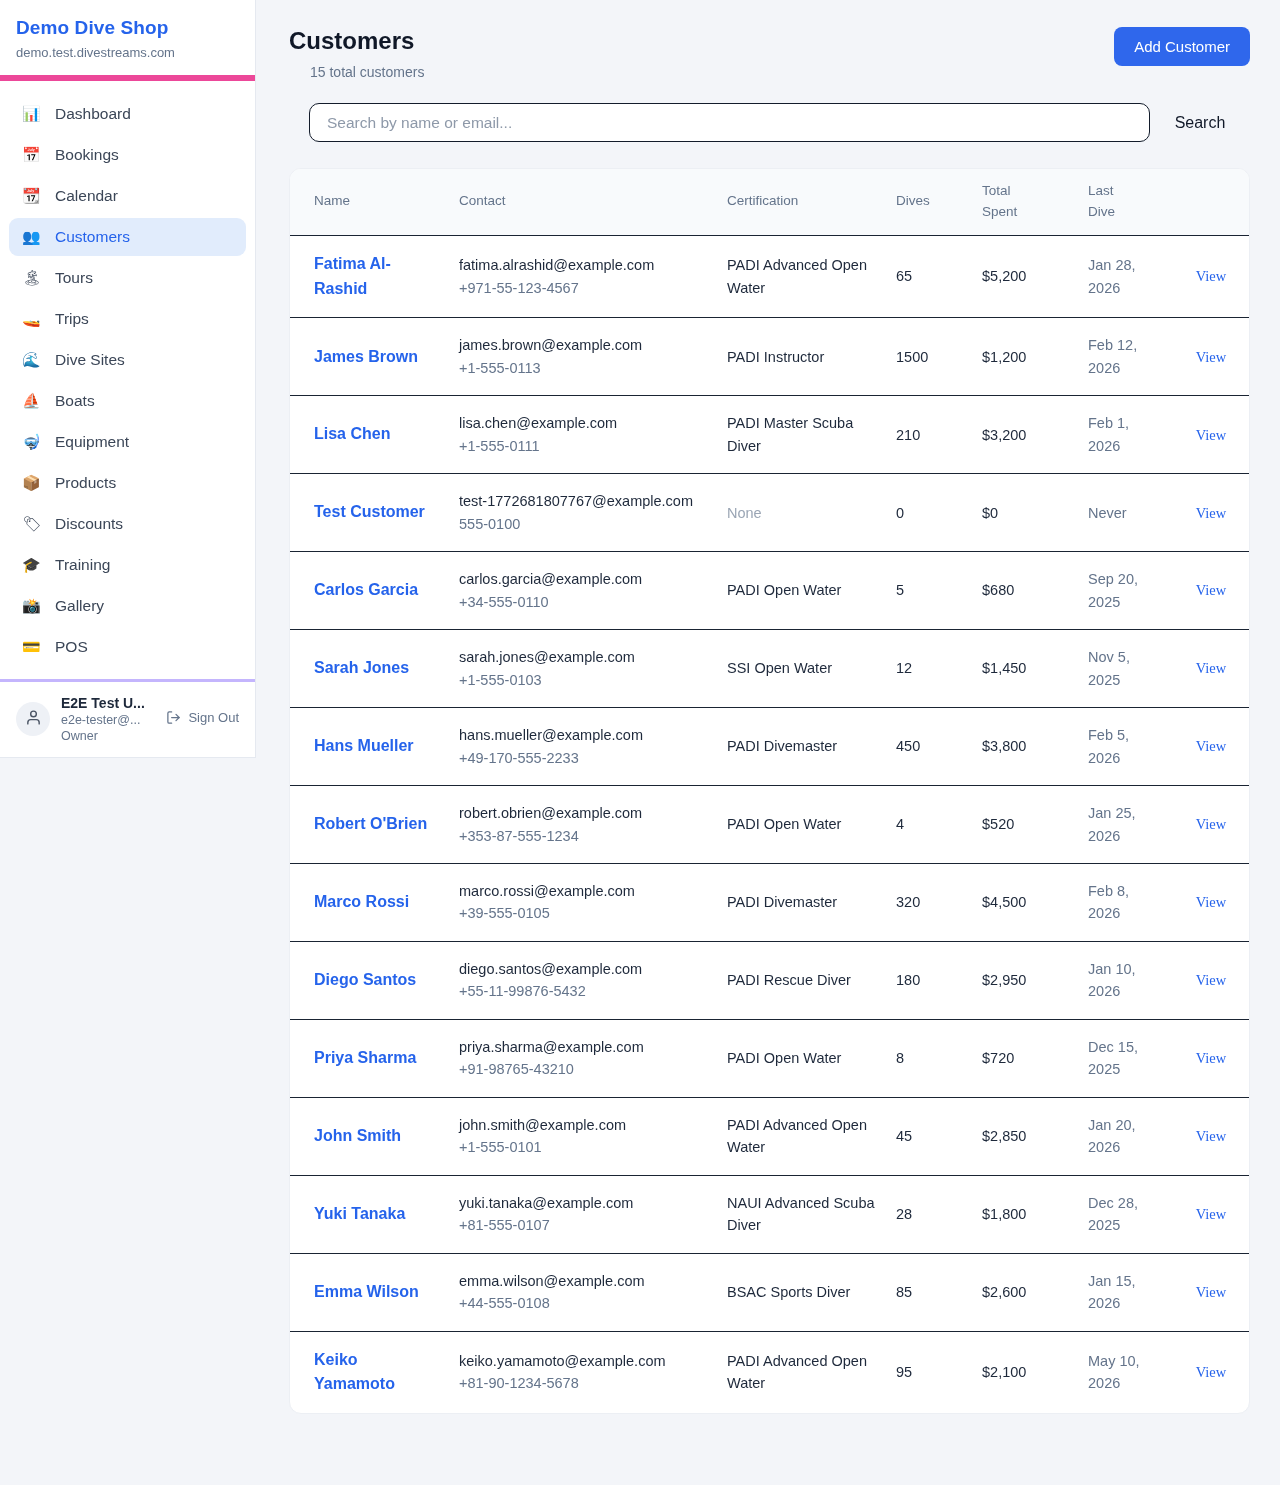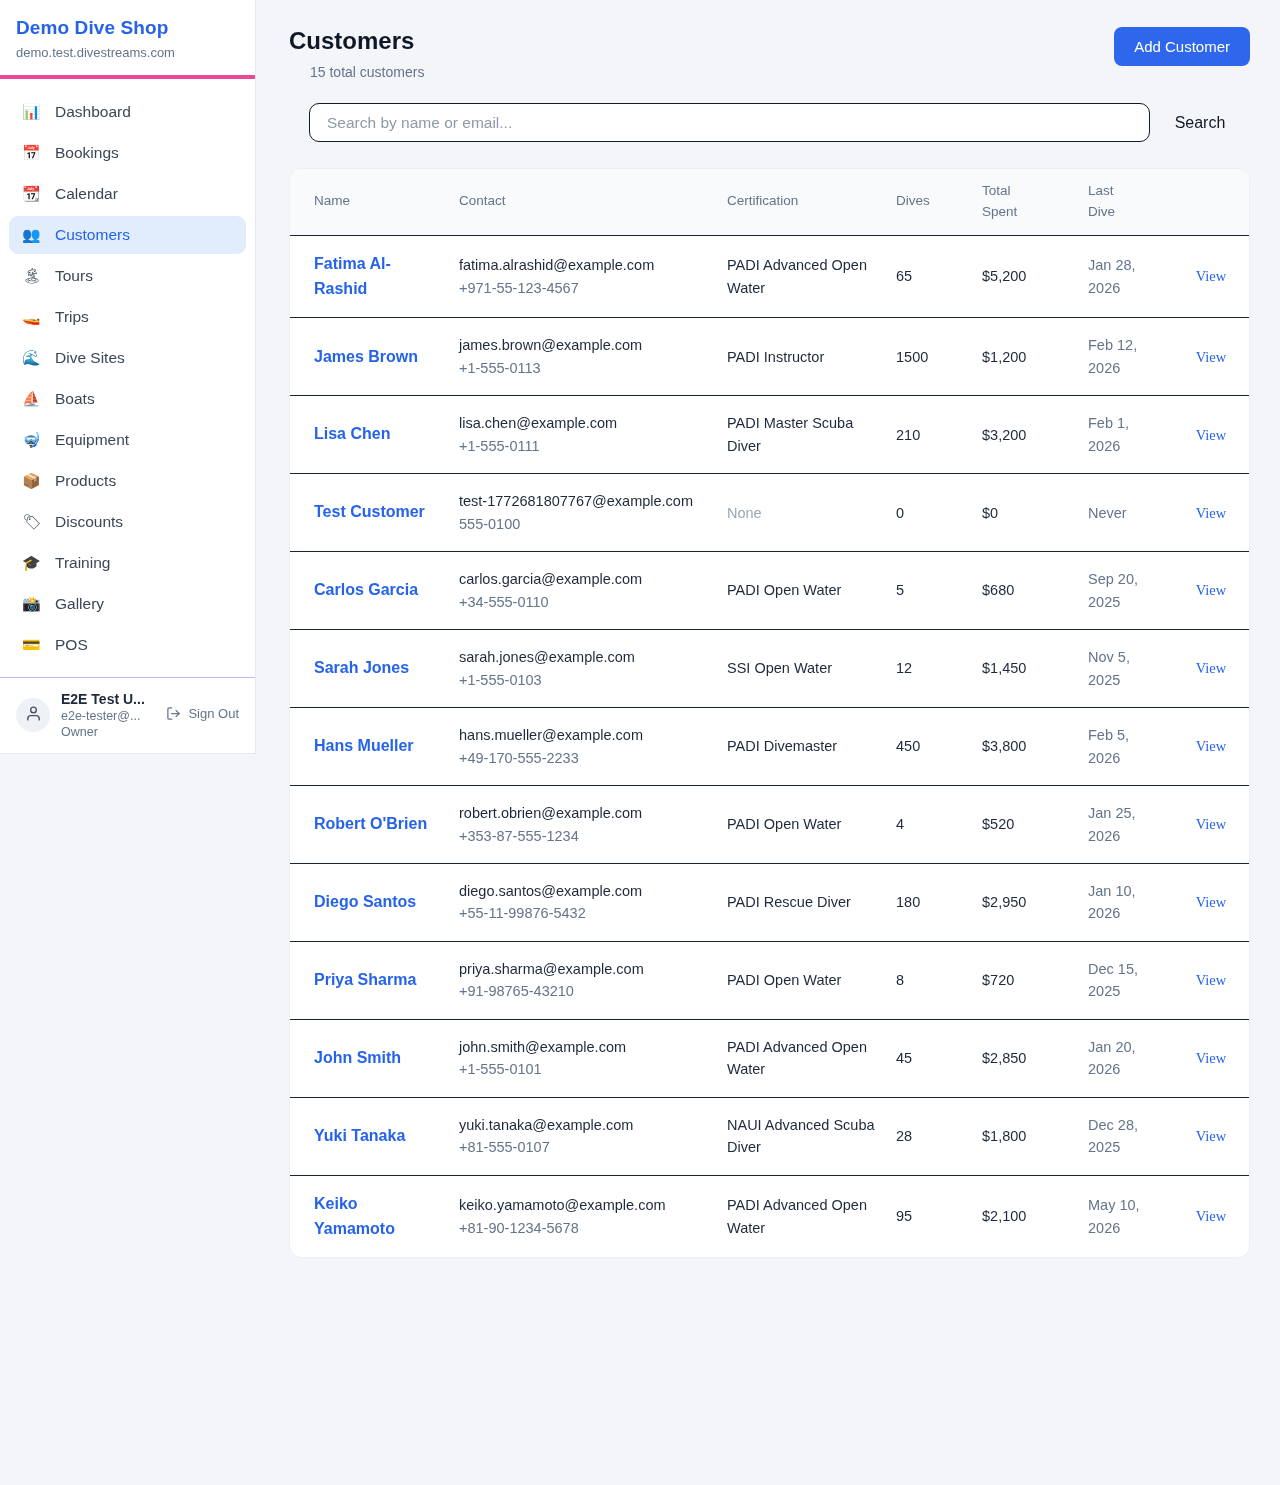--- a/index.html
+++ b/index.html
@@ -11,34 +11,34 @@
     position: relative;
   }
 
   
   .sidebar {
     position: absolute; left: 0; top: 0; width: 256px;
     background: #ffffff;
     border-right: 1px solid #e5e9f0;
     border-bottom: 1px solid #e5e9f0;
   }
-  .brand { padding: 17px 16px 15px 16px; border-bottom: 4px solid #ec4899; }
+  .brand { padding: 17px 16px 15px 16px; border-bottom: 6px solid #ec4899; }
   .brand-name { color: #2563eb; font-size: 19px; font-weight: bold; letter-spacing: .1px; }
   .brand-domain { color: #64748b; font-size: 13px; margin-top: 6px; }
   .nav { padding: 14px 9px 10px 9px; }
   .nav-item {
     display: flex; align-items: center; gap: 13px;
     padding: 10px 10px 10px 13px; margin-bottom: 3px;
     border-radius: 9px; cursor: pointer;
     font-size: 15.5px; color: #3b4657;
   }
   .nav-item.active { background: #e1ecfc; color: #2563eb; }
   .nav-icon { width: 20px; text-align: center; font-size: 15px; flex: none; }
   .user-section {
-    border-top: 1px solid #c4b5fd;
+    border-top: 3px solid #c4b5fd;
     padding: 13px 16px 14px 16px;
     display: flex; align-items: center; gap: 11px;
   }
   .avatar {
     width: 34px; height: 34px; border-radius: 50%;
     background: #eef1f6; flex: none;
     display: flex; align-items: center; justify-content: center;
   }
   .user-meta { min-width: 0; }
   .user-name { font-size: 14px; font-weight: bold; color: #1e293b; white-space: nowrap; }
@@ -342,20 +342,32 @@
       <div class="email">robert.obrien@example.com</div>
       <div class="phone">+353-87-555-1234</div>
     </td>
     <td><span class="cert">PADI Open Water</span></td>
     <td><span>4</span></td>
     <td><span>$520</span></td>
     <td class="last-dive"><span>Jan 25, 2026</span></td>
     <td class="view-cell"><a class="view-link">View</a></td>
   </tr>
 
+  <tr>
+    <td><a class="name-link">Marco Rossi</a></td>
+    <td>
+      <div class="email">marco.rossi@example.com</div>
+      <div class="phone">+39-555-0105</div>
+    </td>
+    <td><span class="cert">PADI Divemaster</span></td>
+    <td><span>320</span></td>
+    <td><span>$4,500</span></td>
+    <td class="last-dive"><span>Feb 8, 2026</span></td>
+    <td class="view-cell"><a class="view-link">View</a></td>
+  </tr>
 
   <tr>
     <td><a class="name-link">Diego Santos</a></td>
     <td>
       <div class="email">diego.santos@example.com</div>
       <div class="phone">+55-11-99876-5432</div>
     </td>
     <td><span class="cert">PADI Rescue Diver</span></td>
     <td><span>180</span></td>
     <td><span>$2,950</span></td>
@@ -395,20 +407,32 @@
       <div class="email">yuki.tanaka@example.com</div>
       <div class="phone">+81-555-0107</div>
     </td>
     <td><span class="cert">NAUI Advanced Scuba Diver</span></td>
     <td><span>28</span></td>
     <td><span>$1,800</span></td>
     <td class="last-dive"><span>Dec 28, 2025</span></td>
     <td class="view-cell"><a class="view-link">View</a></td>
   </tr>
 
+  <tr>
+    <td><a class="name-link">Emma Wilson</a></td>
+    <td>
+      <div class="email">emma.wilson@example.com</div>
+      <div class="phone">+44-555-0108</div>
+    </td>
+    <td><span class="cert">BSAC Sports Diver</span></td>
+    <td><span>85</span></td>
+    <td><span>$2,600</span></td>
+    <td class="last-dive"><span>Jan 15, 2026</span></td>
+    <td class="view-cell"><a class="view-link">View</a></td>
+  </tr>
 
   <tr>
     <td><a class="name-link">Keiko Yamamoto</a></td>
     <td>
       <div class="email">keiko.yamamoto@example.com</div>
       <div class="phone">+81-90-1234-5678</div>
     </td>
     <td><span class="cert">PADI Advanced Open Water</span></td>
     <td><span>95</span></td>
     <td><span>$2,100</span></td>

